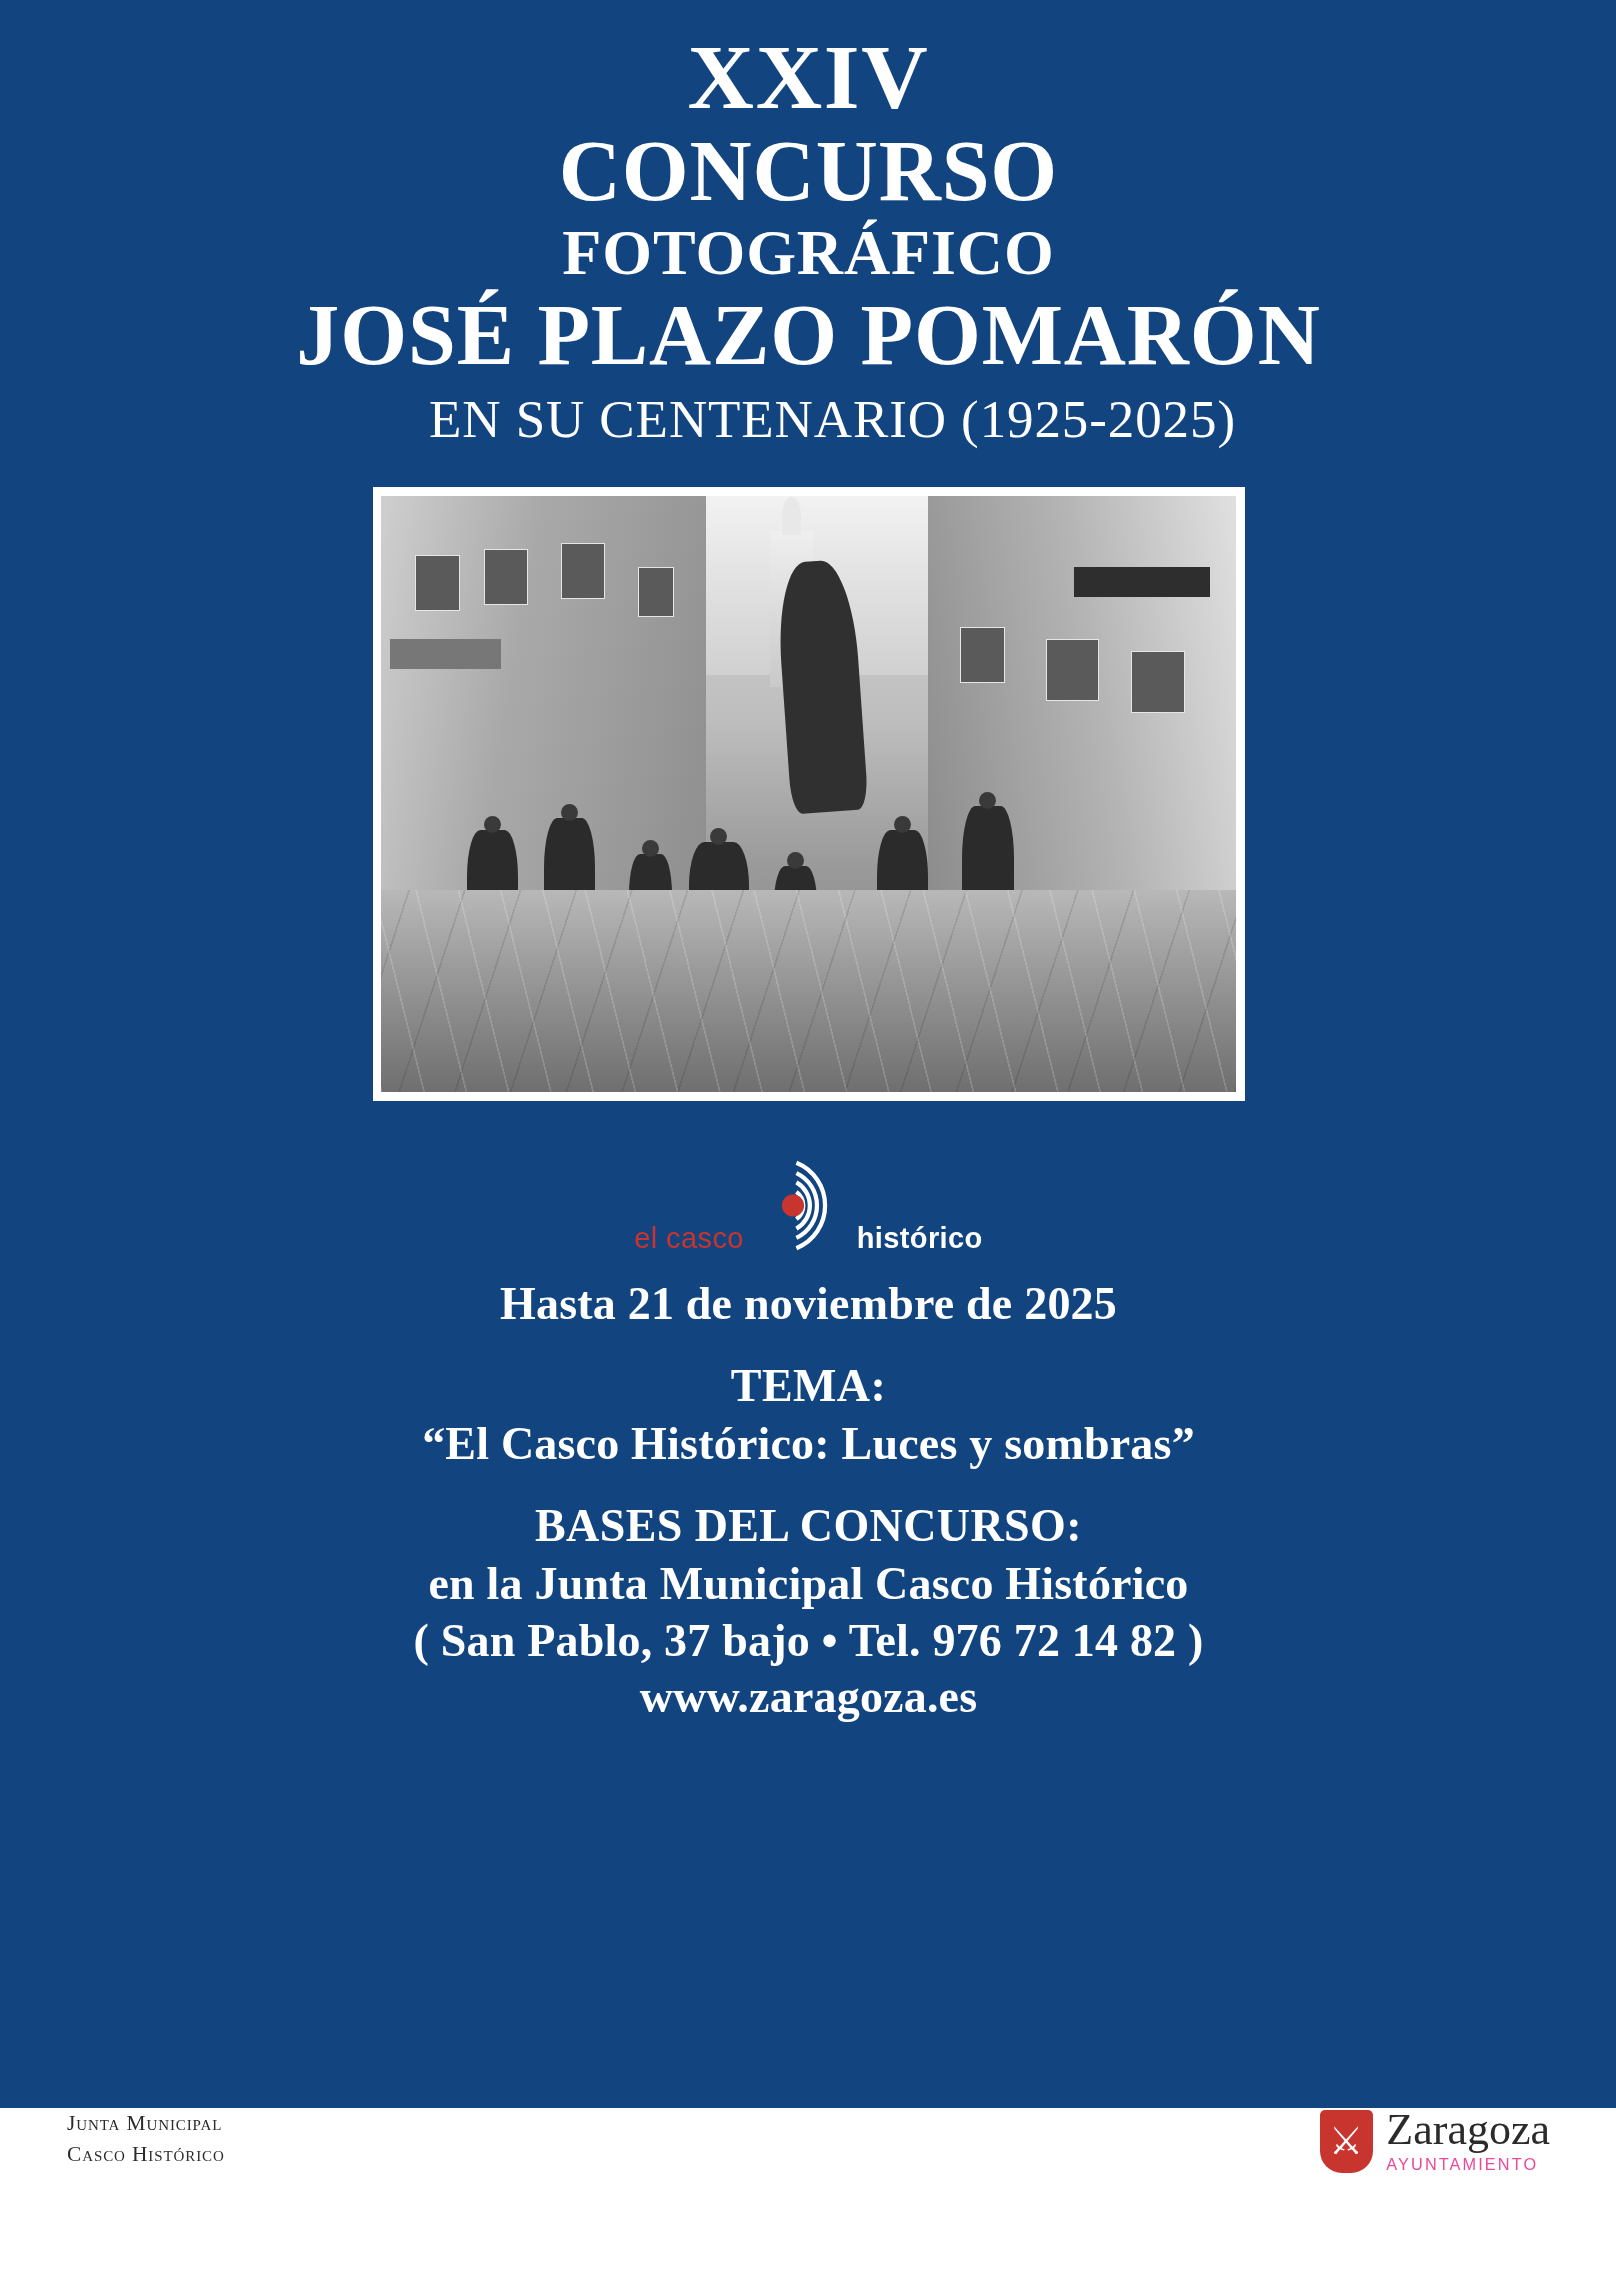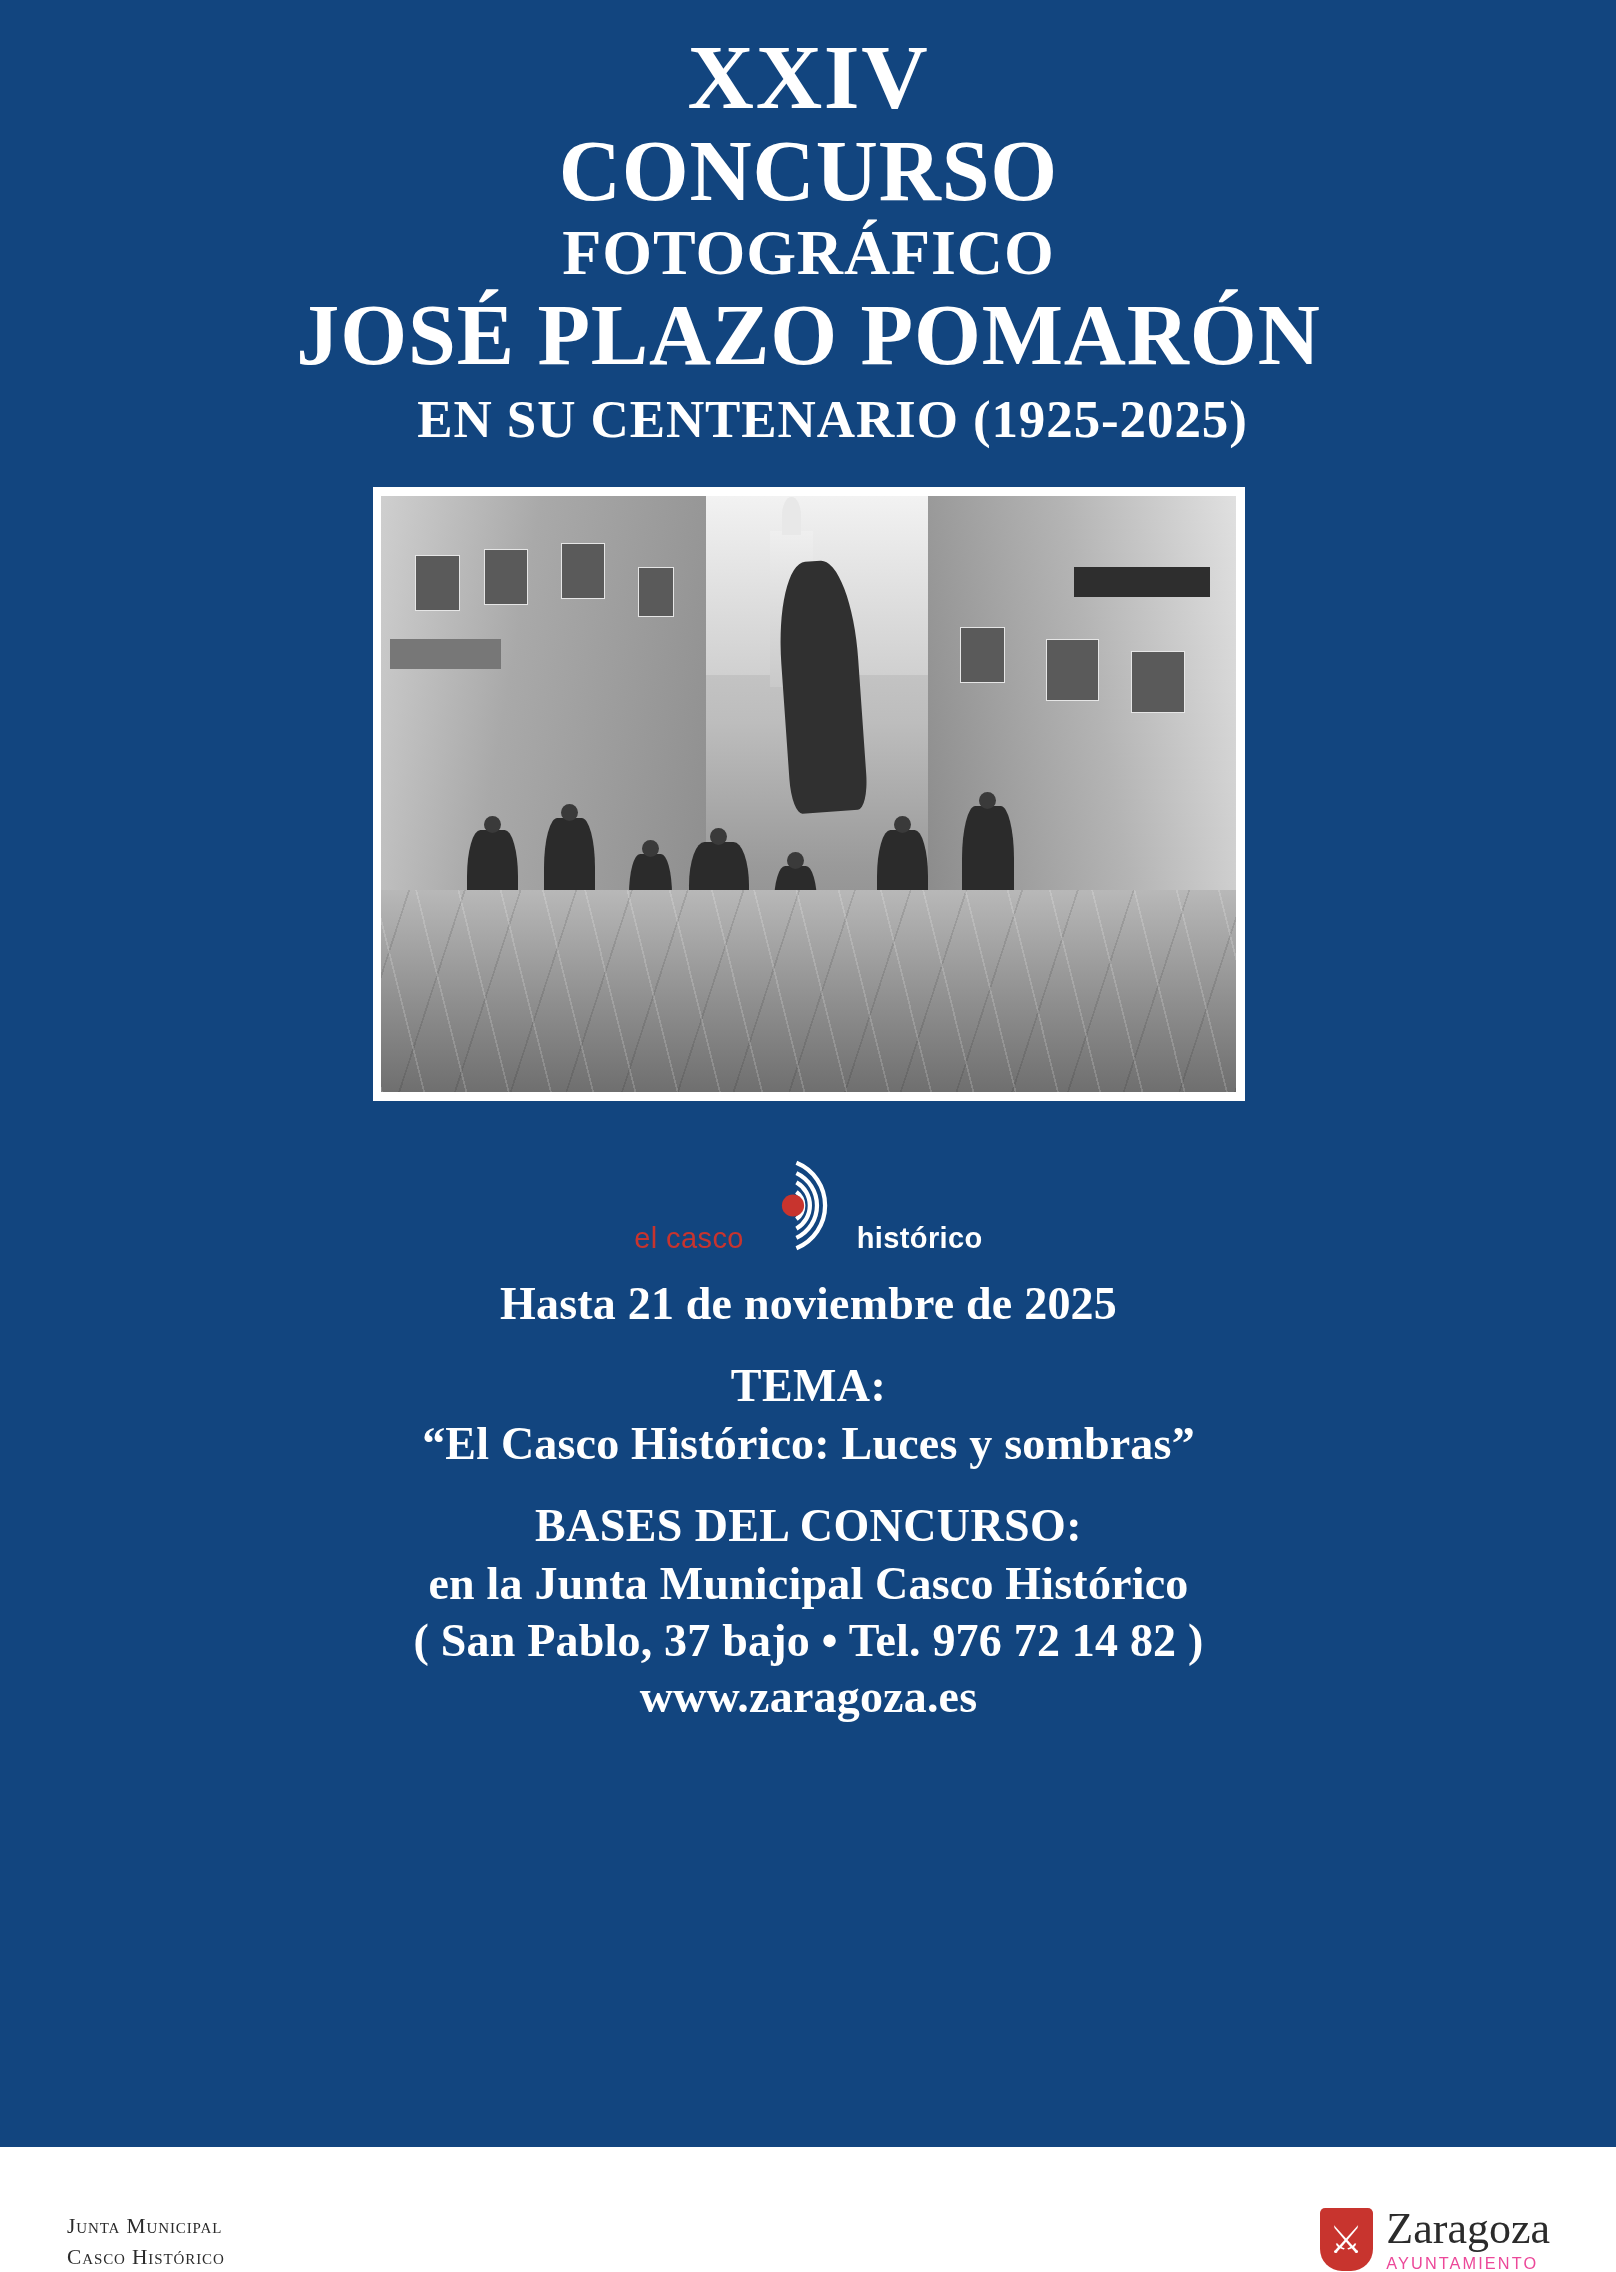--- a/index.html
+++ b/index.html
@@ -48,21 +48,21 @@
     margin-bottom: 6.8px;
   }
   .t-line.l3 {
     font-size: 64px;
   }
   .t-line.l4 {
     font-size: 86px;
   }
   .t-sub {
     font-family: "Liberation Serif", serif;
-    font-weight: bold;
+    font-weight: normal;
     font-size: 53px;
     letter-spacing: 0.9px;
     margin-top: 15.4px;
     padding-left: 48px;
   }
 
   
   .photo-wrap {
     margin-top: 41px;
     width: 872px;
@@ -191,24 +191,24 @@
     font-size: 46px;
     letter-spacing: 0.2px;
     margin-bottom: 3.4px;
   }
 
   
   .footer {
     position: absolute;
     left: 0; bottom: 0;
     width: 100%;
-    height: 126px;
+    height: 165px;
     background: #ffffff;
     display: flex;
-    align-items: flex-end;
+    align-items: flex-start;
     justify-content: space-between;
     box-sizing: border-box;
     padding: 0 67px;
     margin-top: 42px;
   }
   .footer-left {
     font-family: "Liberation Serif", serif;
     color: #2b2b2b;
     line-height: 1.45;
   }

